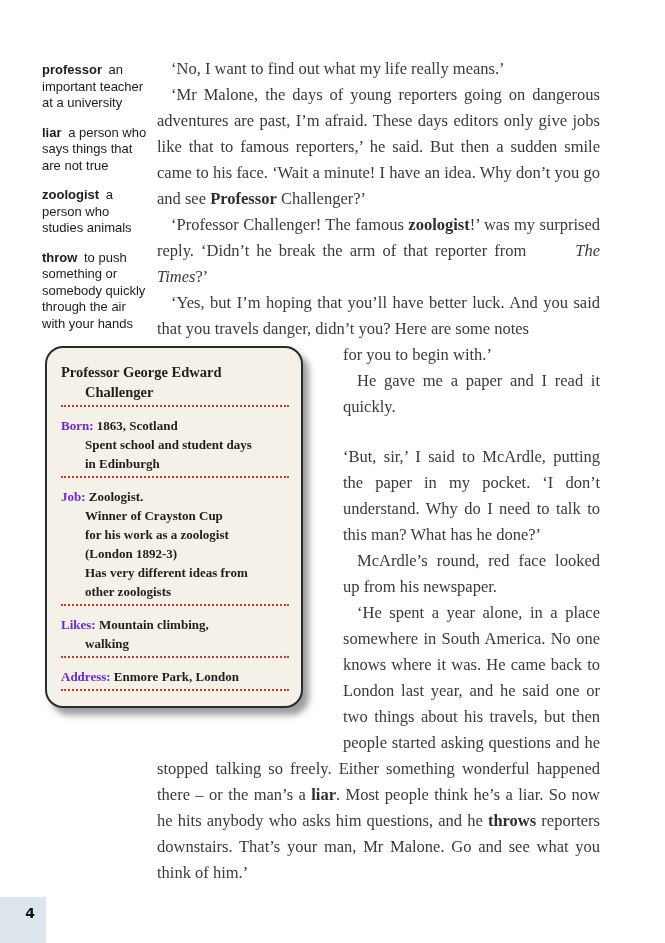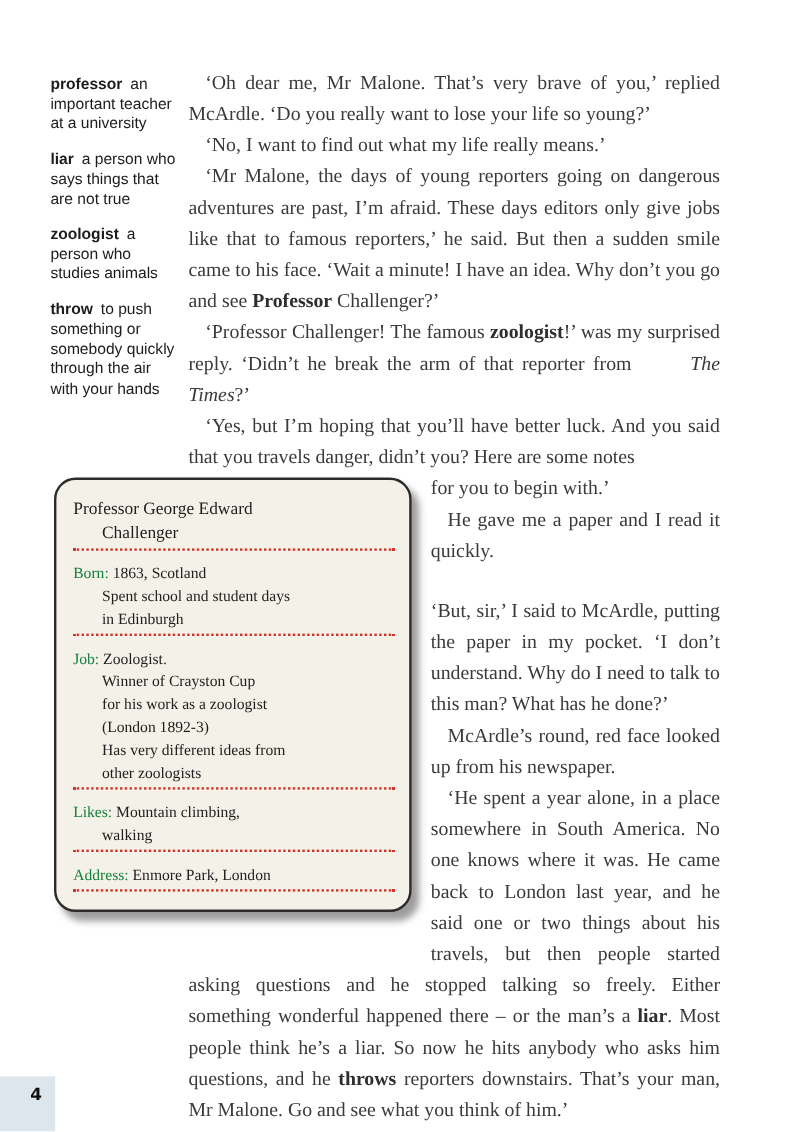--- a/index.html
+++ b/index.html
@@ -30,43 +30,43 @@
   }
   .para { text-align:justify; }
   .para.ind { text-indent:14px; }
   .para.gap { margin-top:24px; }
   .b { font-weight:bold; color:#2e2e2e; }
   .i { font-style:italic;margin-left:42px; }
 
   
   .profile-card {
     float:left;
-    width:298px;
-    margin:4px 16px 40px -112px;
+    width:258px;
+    margin:4px 40px 40px -112px;
     background:#f4f1e8;
     border:2px solid #2b2b2b;
     border-radius:18px;
     box-shadow:6px 7px 6px rgba(60,60,60,0.5);
     padding:14px 10px 6px 14px;
     font-family:"Liberation Serif", serif;
-    font-weight:normal;
+    font-weight:bold;
     font-size:13px; line-height:19px;
     color:#1e1e1e;
     text-align:left; text-indent:0;
   }
   .card-title {
     font-size:14.5px; line-height:20px;
     white-space:pre-line;
     padding-left:24px; text-indent:-24px;
   }
   .card-field {
     white-space:pre-line;
     padding-left:24px; text-indent:-24px;
   }
-  .card-label { color:#15803d;text-align:right; }
+  .card-label { color:#6d28d9;text-align:right; }
   .dotted-rule {
     border-bottom:2px dotted #d3342e;
     height:2px;
     margin:3px 2px 9px 0;
   }
 
   
   .pagebox {
     position:absolute; left:0; top:897px;
     width:46px; height:46px;
@@ -84,21 +84,20 @@
 
   <aside class="gloss" id="glossary">
       <div class="gloss-item"><span class="gloss-term">professor</span> an important teacher at a university</div>
       <div class="gloss-item"><span class="gloss-term">liar</span> a person who says things that are not true</div>
       <div class="gloss-item"><span class="gloss-term">zoologist</span> a person who studies animals</div>
       <div class="gloss-item"><span class="gloss-term">throw</span> to push something or somebody quickly through the air with your hands</div>
     </aside>
 
   <main class="story">
     <div id="paras-pre">
-        <div class="para ind"><span>‘Oh dear me, Mr Malone. That’s very brave of you,’ replied McArdle. ‘Do you really want to lose your life so young?’</span></div>
         <div class="para ind"><span>‘No, I want to find out what my life really means.’</span></div>
         <div class="para ind"><span>‘Mr Malone, the days of young reporters going on dangerous adventures are past, I’m afraid. These days editors only give jobs like that to famous reporters,’ he said. But then a sudden smile came to his face. ‘Wait a minute! I have an idea. Why don’t you go and see </span><span class="b">Professor</span><span> Challenger?’</span></div>
         <div class="para ind"><span>‘Professor Challenger! The famous </span><span class="b">zoologist</span><span>!’ was my surprised reply. ‘Didn’t he break the arm of that reporter from </span><span class="i">The Times</span><span>?’</span></div>
         <div class="para ind"><span>‘Yes, but I’m hoping that you’ll have better luck. And you said that you travels danger, didn’t you? Here are some notes</span></div>
       </div>
 
     <div class="profile-card">
       <div class="card-title">Professor George Edward
 Challenger</div>
       <div class="dotted-rule"></div>

